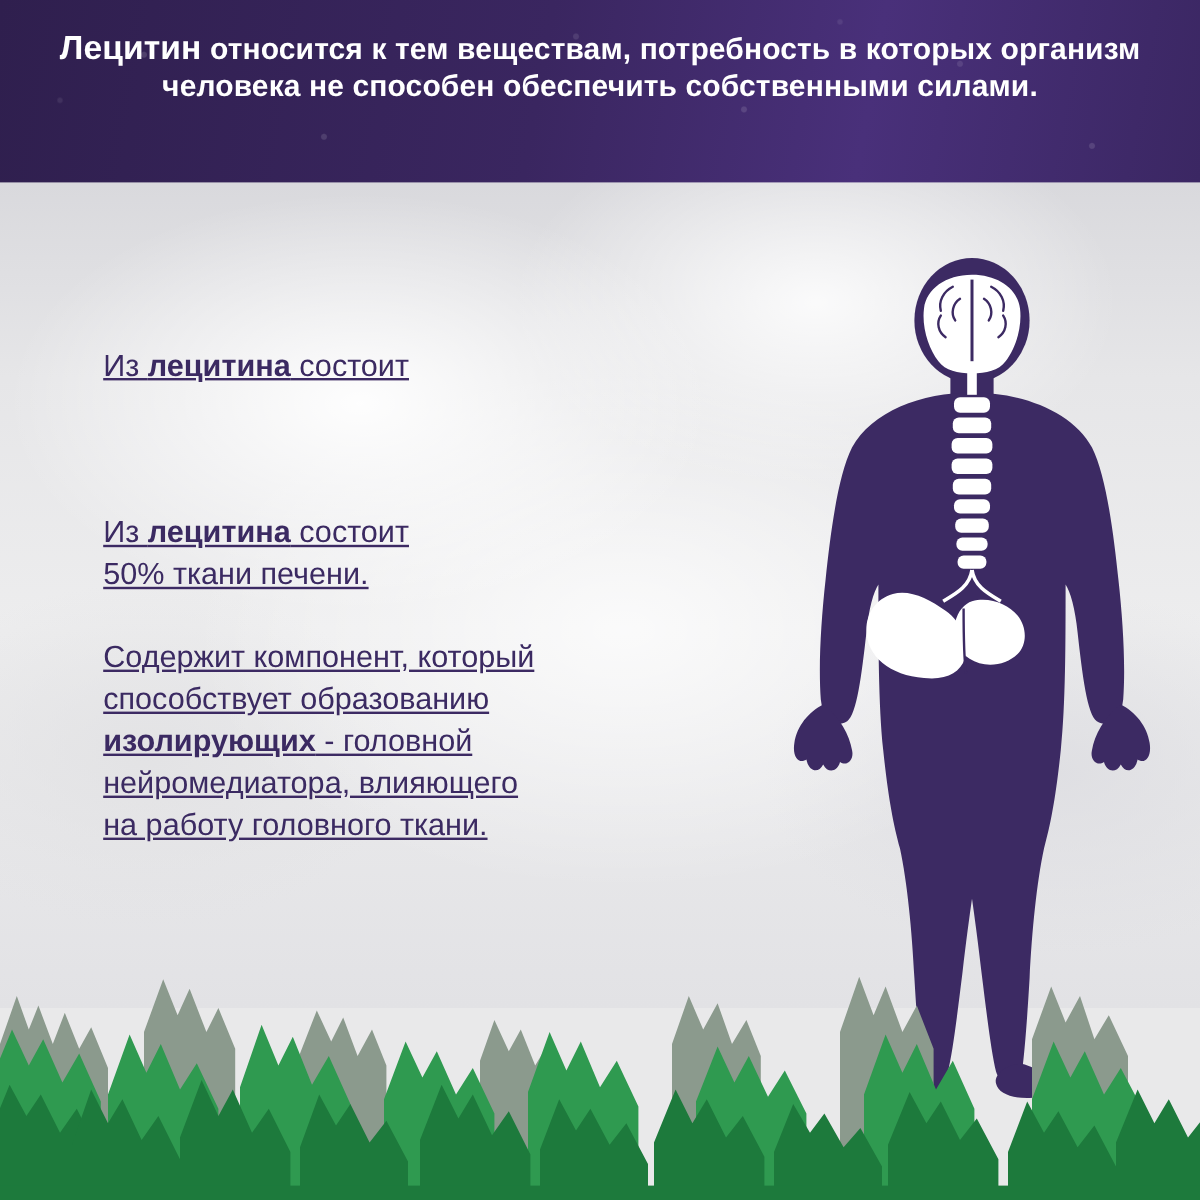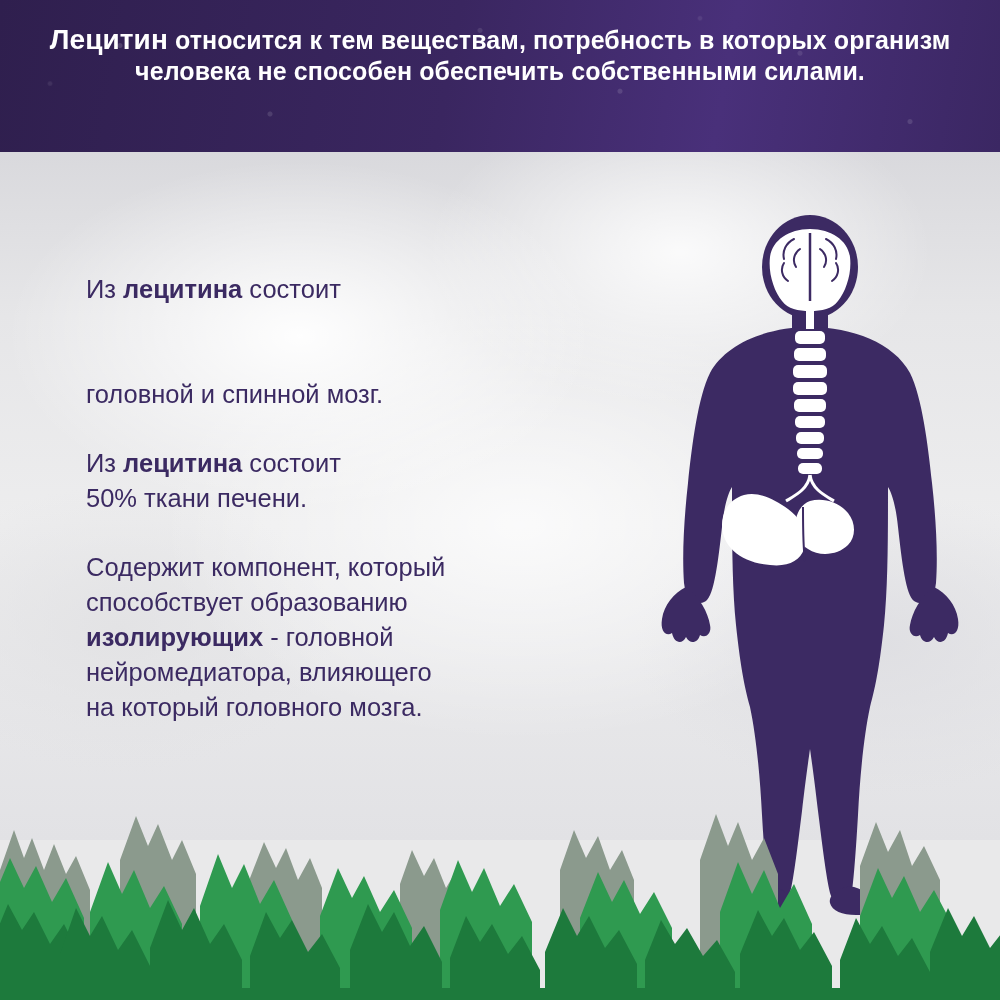--- a/index.html
+++ b/index.html
@@ -94,24 +94,25 @@
     width: 1000px;
     height: 280px;
     z-index: 20;
   }
   .forest svg { display: block; }
 
   
   .copy {
     position: absolute;
     left: 86px;
-    top: 272px;
+    top: 288px;
     width: 560px;
     z-index: 30;
     color: #3c2a63;
+    text-decoration: underline;
   }
   .para {
     font-size: 25.5px;
     line-height: 35px;
     font-weight: 500;
     margin-bottom: 34px;
     color: #3b2a62;
   }
   .para:last-child { margin-bottom: 0; margin-top: 28px; }
   .para b { font-weight: 800; }
@@ -239,18 +240,18 @@
         <path d="M645 280 V240 l16 -40 l14 24 l12 -16 l16 28 l14 -16 l18 32 V280 Z"></path>
         <path d="M740 280 V234 l18 -44 l14 26 l12 -18 l16 32 l14 -18 l18 34 V280 Z"></path>
         <path d="M840 280 V240 l16 -42 l14 26 l12 -18 l16 30 l14 -18 l18 34 V280 Z"></path>
         <path d="M930 280 V232 l18 -44 l14 28 l12 -20 l16 32 l14 -18 l16 32 V280 Z"></path>
         <rect x="-10" y="268" width="1020" height="14"></rect>
       </g>
     </svg>
   </div>
 
   <div class="copy">
-    <div class="para p1"><span>Из </span><b>лецитина</b><span> состоит</span><br><br><br><span>головной и спинной мозг.</span></div>
+    <div class="para p1"><span>Из </span><b>лецитина</b><span> состоит</span><br><br><br></div>
     <div class="para p2"><span>Из </span><b>лецитина</b><span> состоит</span><br><span>50% ткани печени.</span></div>
-    <div class="para p3"><span>Содержит компонент, который</span><br><span>способствует образованию</span><br><span></span><b>изолирующих</b><span> - головной</span><br><span>нейромедиатора, влияющего</span><br><span>на который головного мозга.</span></div>
+    <div class="para p3"><span>Содержит компонент, который</span><br><span>способствует образованию</span><br><span></span><b>изолирующих</b><span> - головной</span><br><span>нейромедиатора, влияющего</span><br><span>на работу головного ткани.</span></div>
   </div>
 
 </div>
 
 </body></html>

